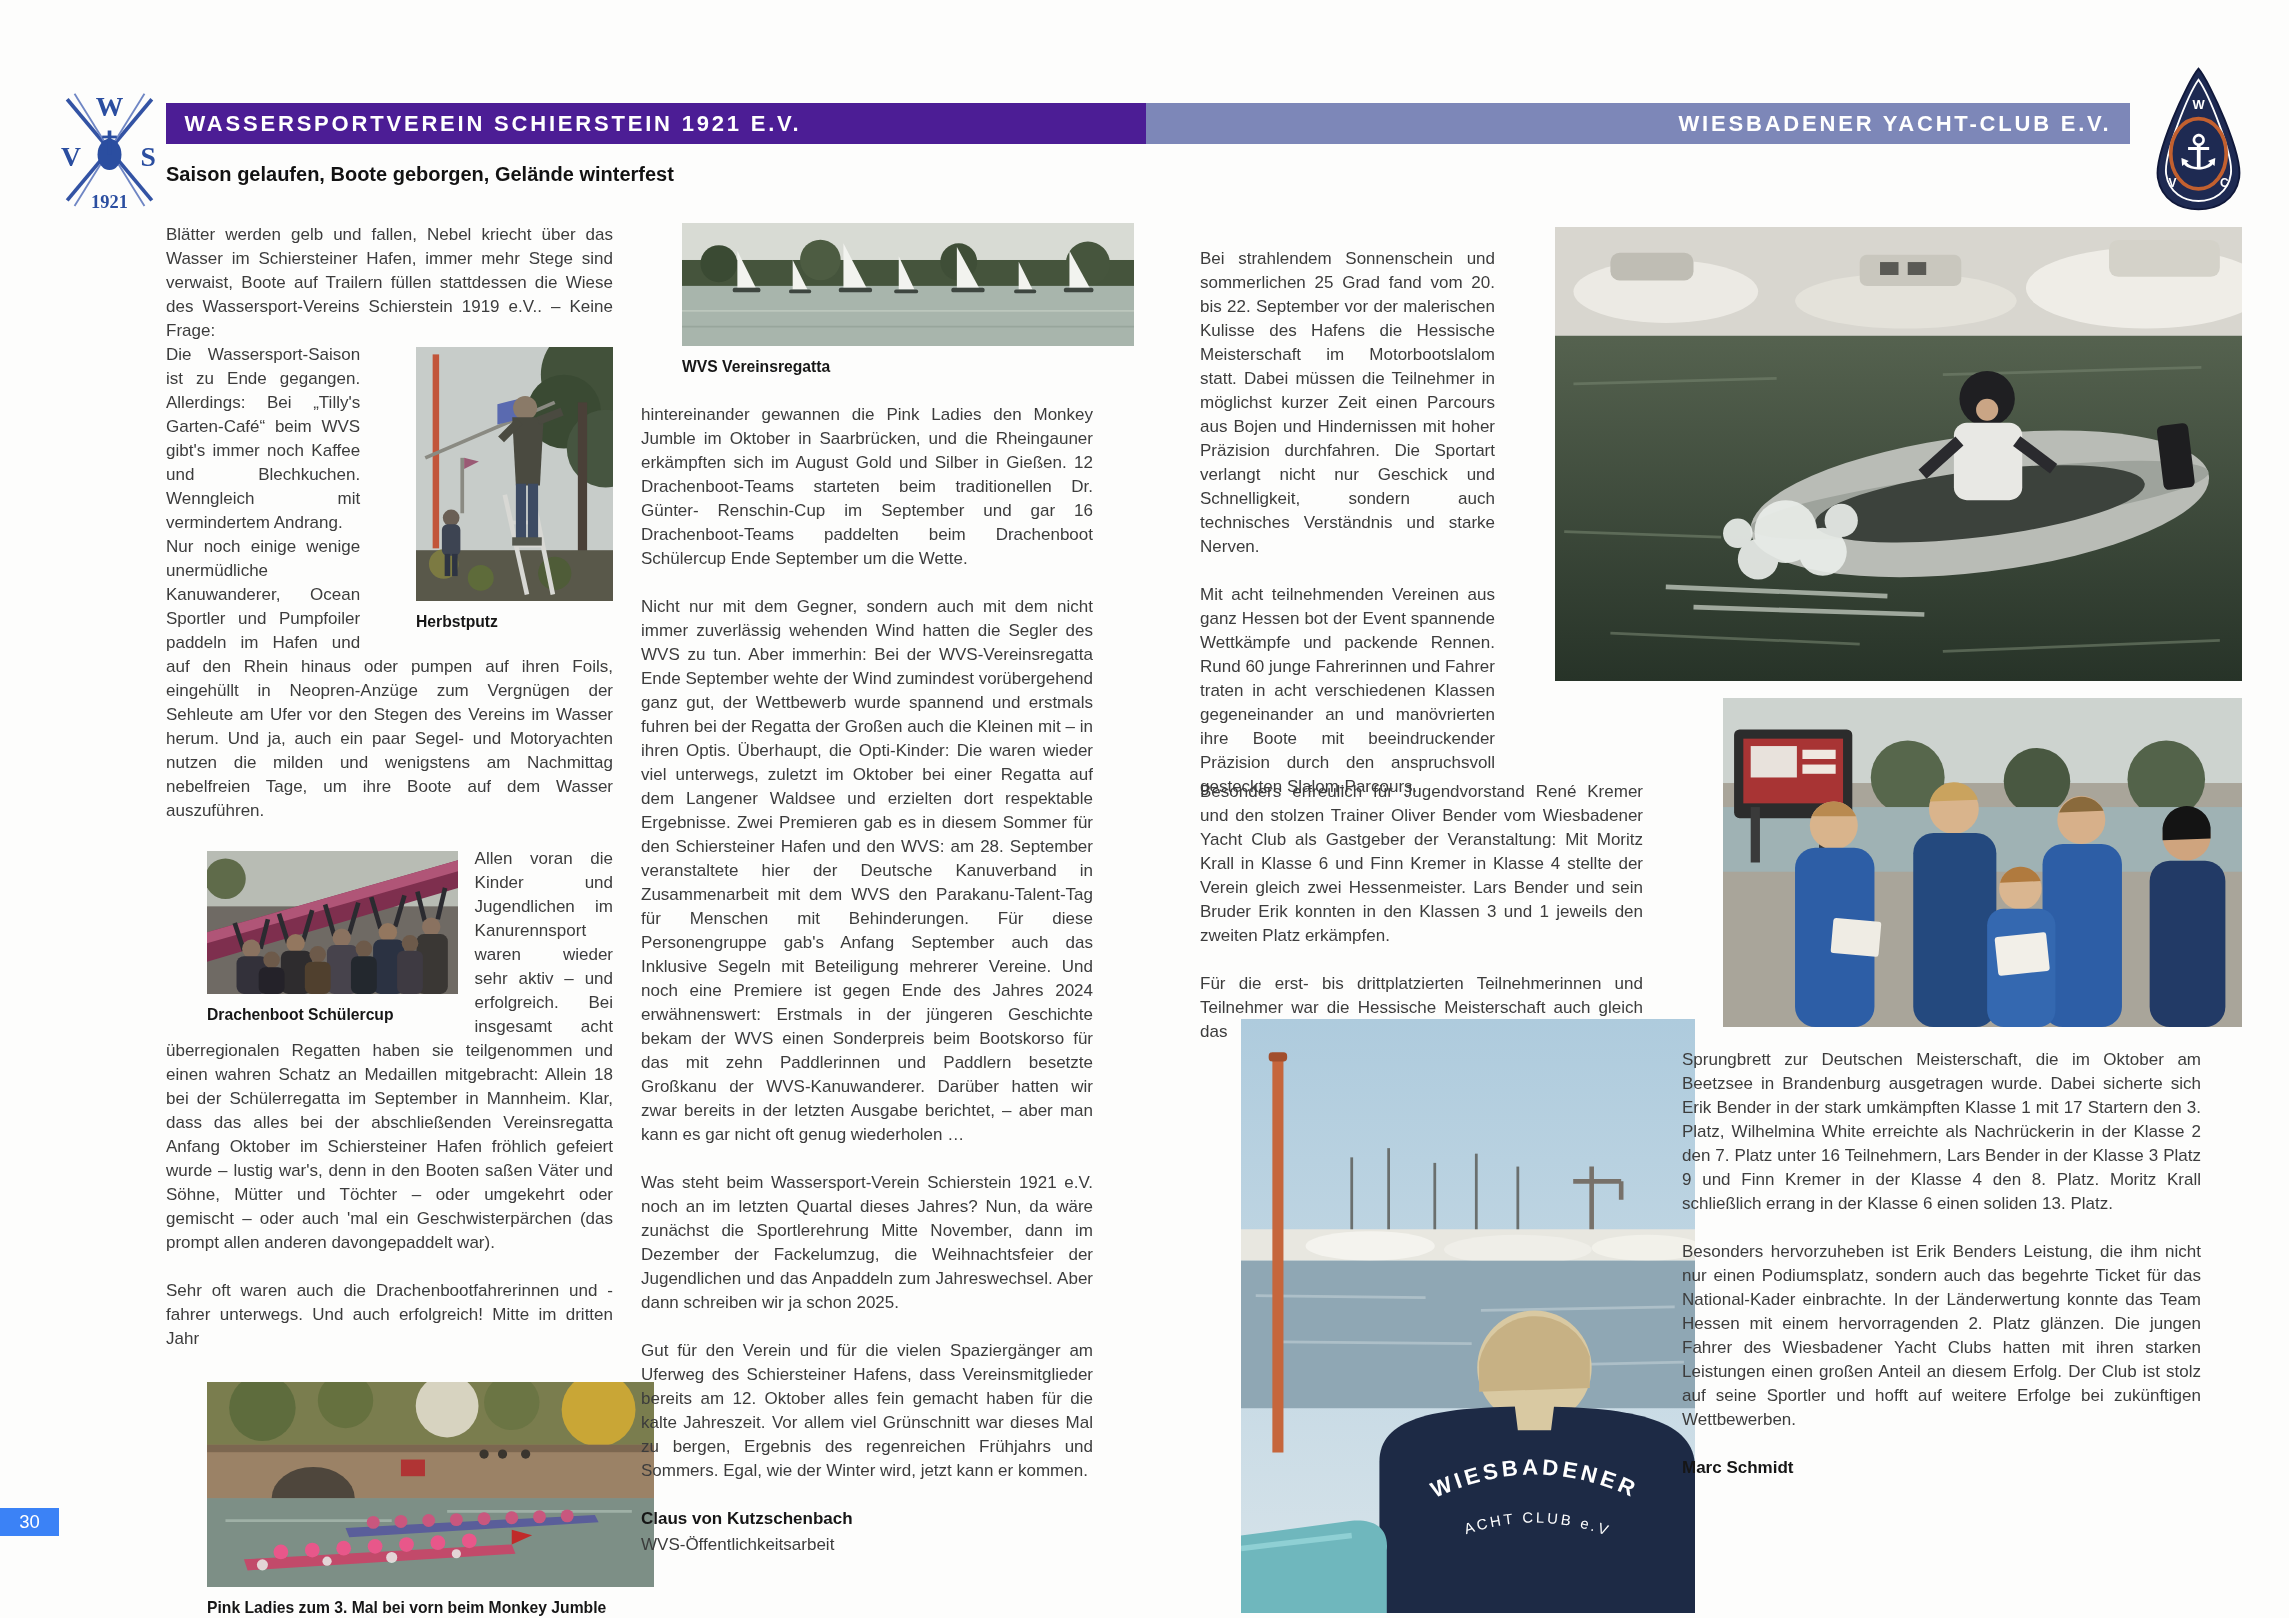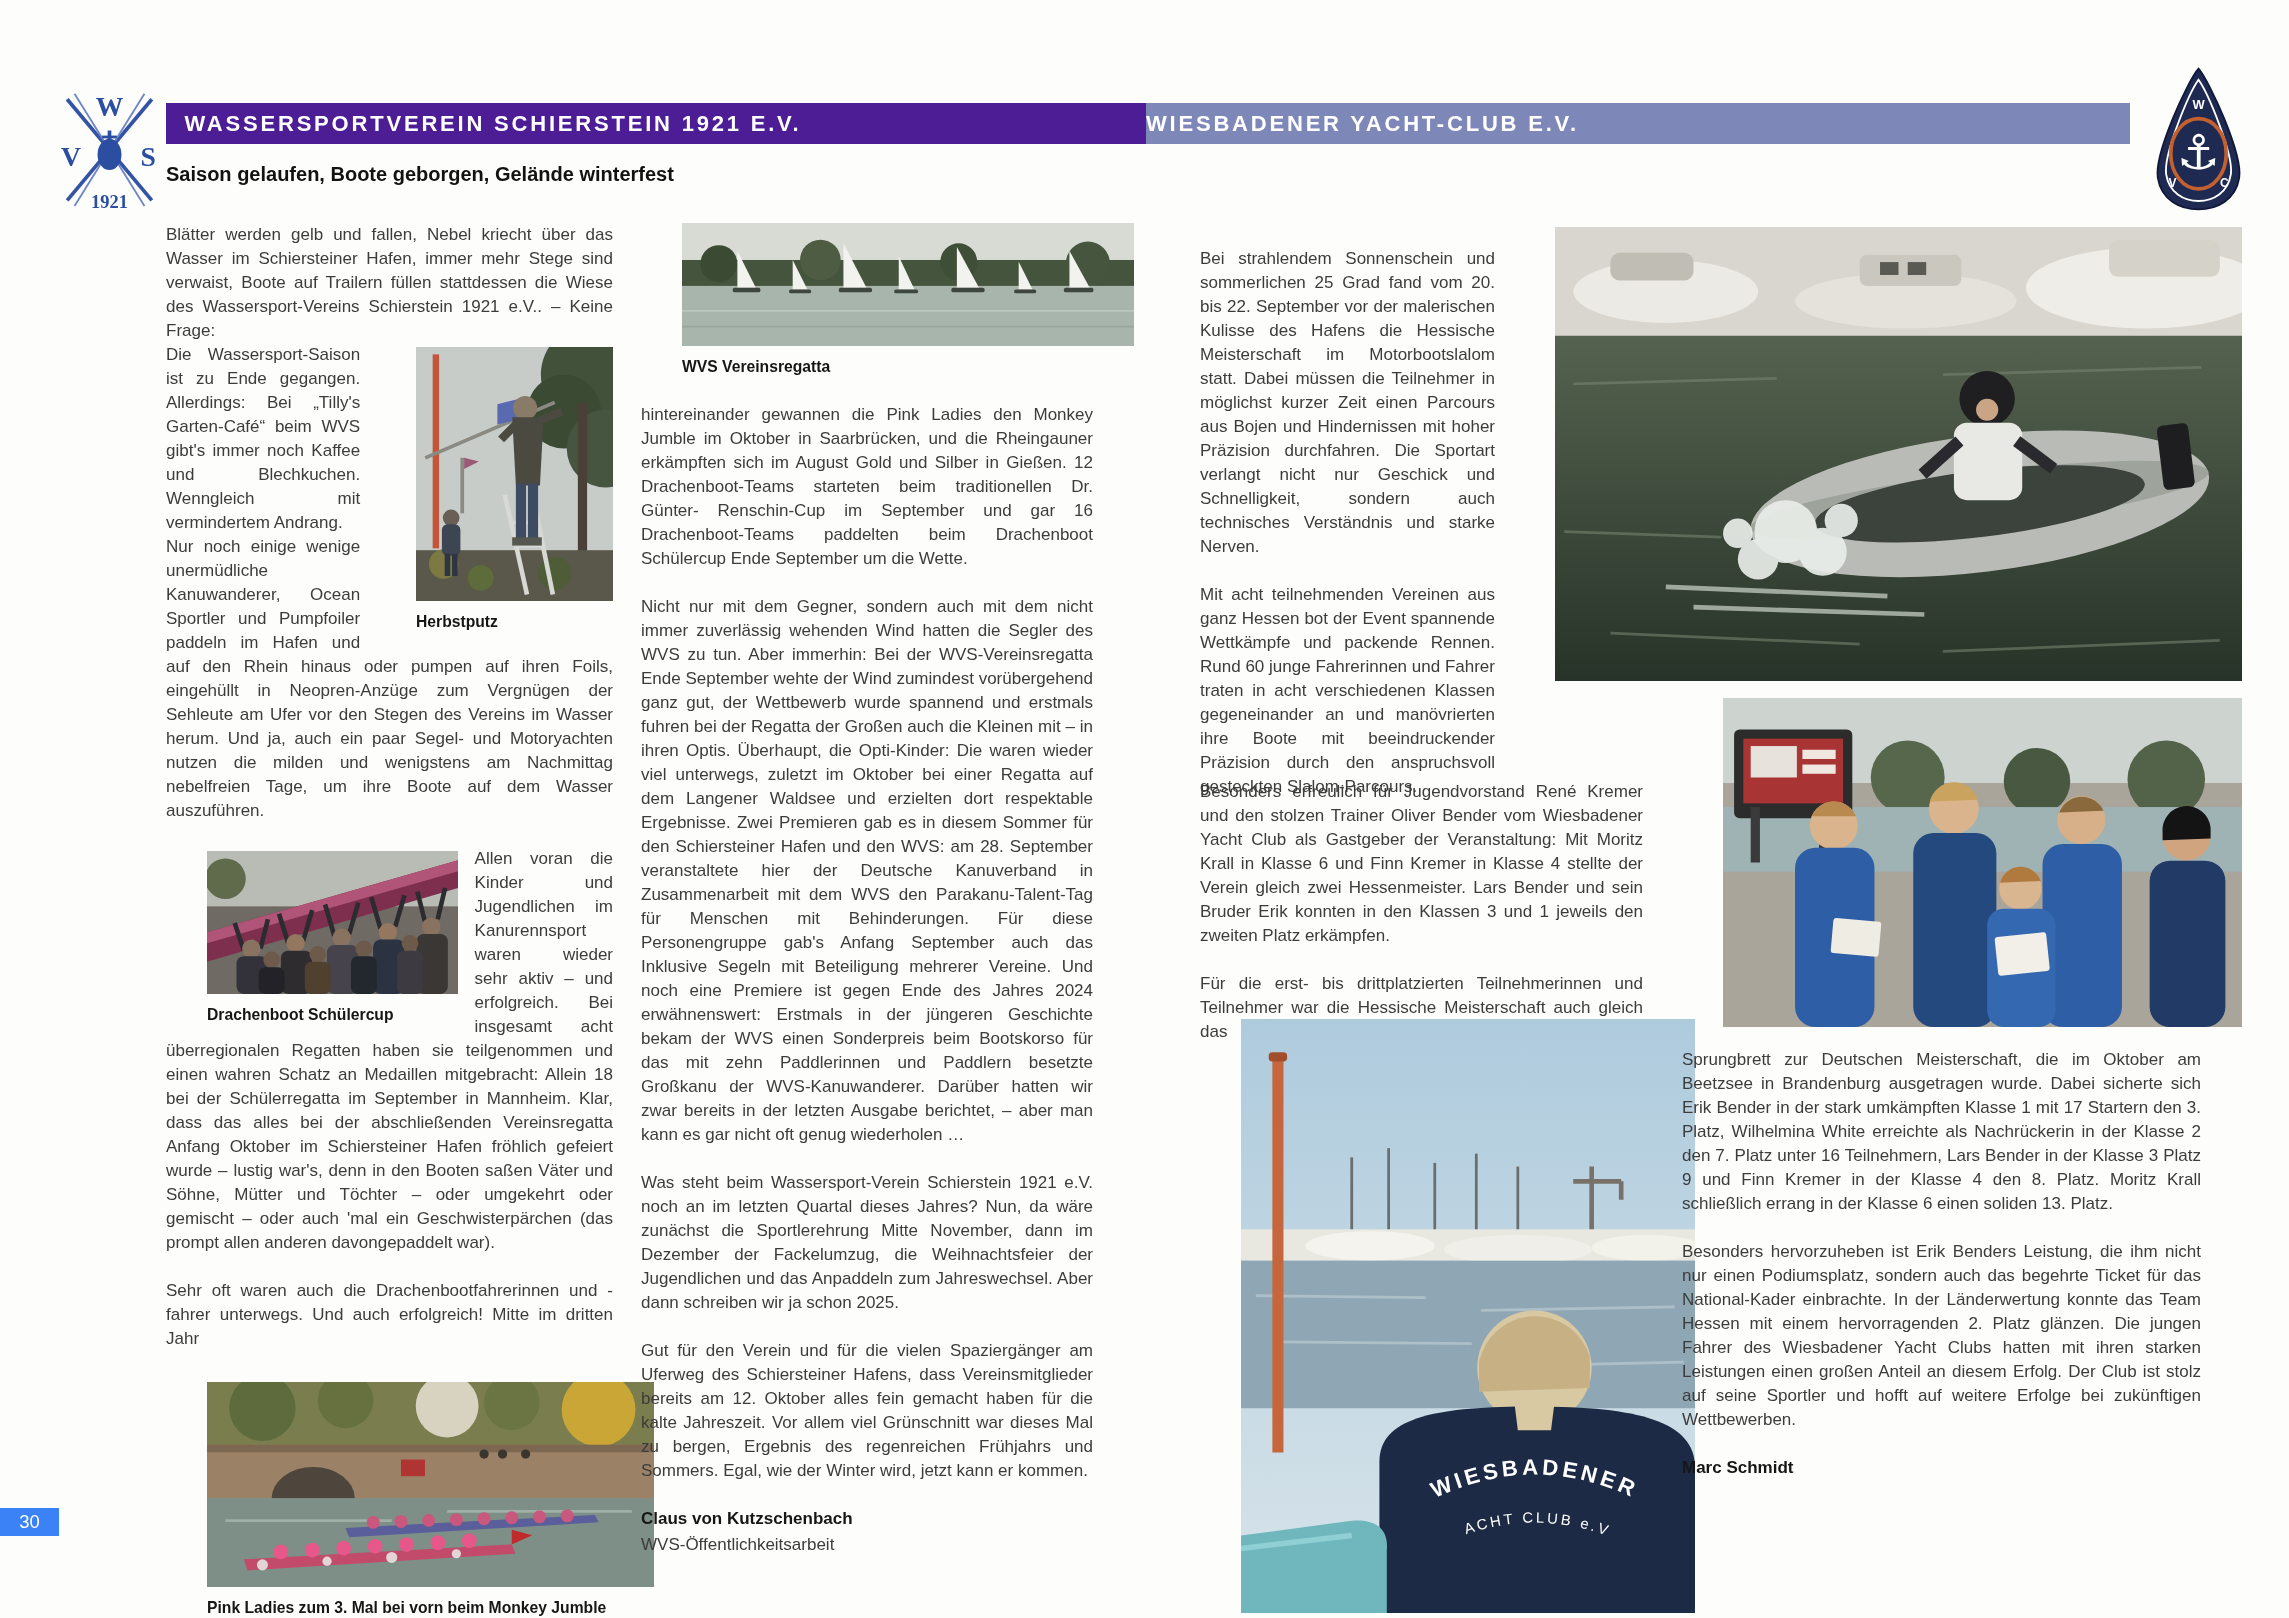--- a/index.html
+++ b/index.html
@@ -4,21 +4,21 @@
 <style>
   html,body{margin:0;padding:0;background:#ffffff;}
   .page{
     position:relative;width:2290px;height:1619px;background:#fdfdfc;
     font-family:"Liberation Sans","DejaVu Sans",sans-serif;color:#3c3c3c;overflow:hidden;
   }
   .abs{position:absolute;}
   
   .banner{height:41px;line-height:41px;font-weight:bold;font-size:22px;letter-spacing:2.8px;color:#ffffff;white-space:nowrap;overflow:hidden;}
   .banner-left{left:166px;top:103px;width:980px;background:#4c1d95;padding-left:18.5px;box-sizing:border-box;}
-  .banner-right{left:1146px;top:103px;width:984px;background:#7d87b8;padding-right:18.5px;box-sizing:border-box;}
+  .banner-right{left:1146px;top:103px;width:984px;background:#7d87b8;text-align:right;padding-right:18.5px;box-sizing:border-box;}
   .article-title{font-weight:bold;color:#121212;font-size:20px;line-height:34px;margin:0;}
   .title-left{left:166px;top:157px;width:932px;}
   .title-right{left:1200px;top:157px;width:831px;max-width:831px;}
   .title-right .inner{max-width:812px;display:block;}
   
   .col p{margin:0 0 24px 0;font-size:17px;line-height:24px;text-align:justify;}
   .col p.tight{margin-bottom:0;}
   .col-l1{left:166px;top:223px;width:447px;}
   .col-l2{left:641px;top:223px;width:452px;}
   .r-narrow{left:1200px;top:247px;width:295px;}
@@ -76,21 +76,21 @@
       <text x="60" y="112" text-anchor="middle" font-size="52" fill="#ffffff">⚓</text>
       <text x="60" y="48" text-anchor="middle" font-size="14" font-weight="bold" fill="#ffffff">W</text>
       <text x="32" y="132" text-anchor="middle" font-size="13" font-weight="bold" fill="#ffffff">V</text>
       <text x="88" y="132" text-anchor="middle" font-size="13" font-weight="bold" fill="#ffffff">C</text>
     </svg>
   </div>
 
   <h1 class="abs article-title title-left">Saison gelaufen, Boote geborgen, Gelände winterfest</h1>
 
   <div class="abs col col-l1">
-    <p class="tight">Blätter werden gelb und fallen, Nebel kriecht über das Wasser im Schiersteiner Hafen, immer mehr Stege sind verwaist, Boote auf Trailern füllen stattdessen die Wiese des Wassersport-Vereins Schierstein 1921 e.V.. – Keine Frage:</p>
+    <p class="tight">Blätter werden gelb und fallen, Nebel kriecht über das Wasser im Schiersteiner Hafen, immer mehr Stege sind verwaist, Boote auf Trailern füllen stattdessen die Wiese des Wassersport-Vereins Schierstein 1919 e.V.. – Keine Frage:</p>
     <div class="flow">
       <figure class="float-r fig-photo">
         <svg width="197" height="254" viewBox="0 0 213 275" preserveAspectRatio="none">
           <rect width="213" height="275" fill="#c7ccc9"></rect>
           <circle cx="190" cy="30" r="55" fill="#42513a"></circle>
           <circle cx="160" cy="70" r="40" fill="#3a4a33"></circle>
           <circle cx="205" cy="110" r="42" fill="#465540"></circle>
           <rect x="175" y="60" width="10" height="215" fill="#4a4038"></rect>
           <rect x="18" y="8" width="7" height="210" fill="#c2553a"></rect>
           <line x1="10" y1="120" x2="150" y2="60" stroke="#8a8a82" stroke-width="4"></line>

